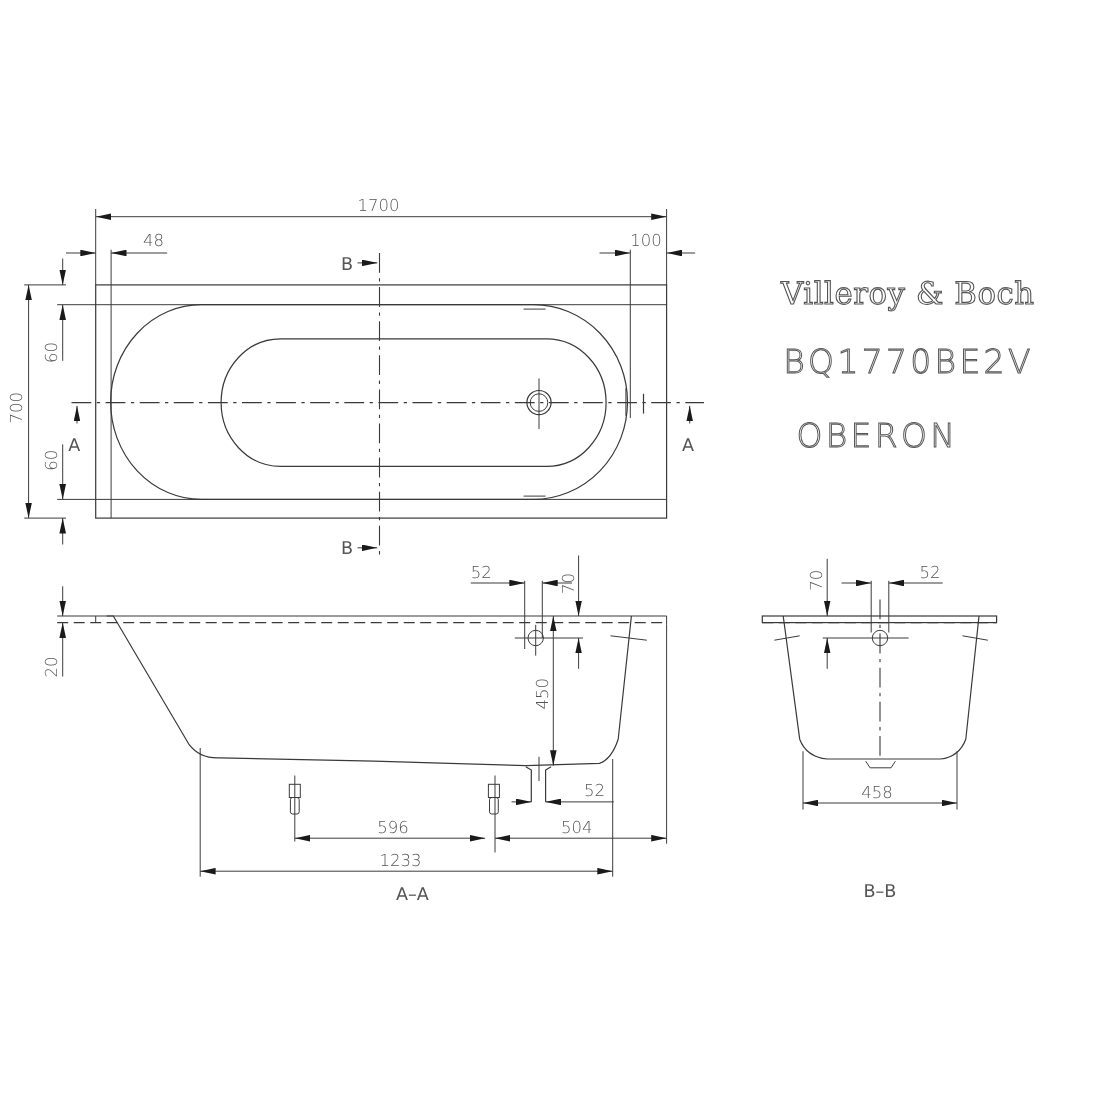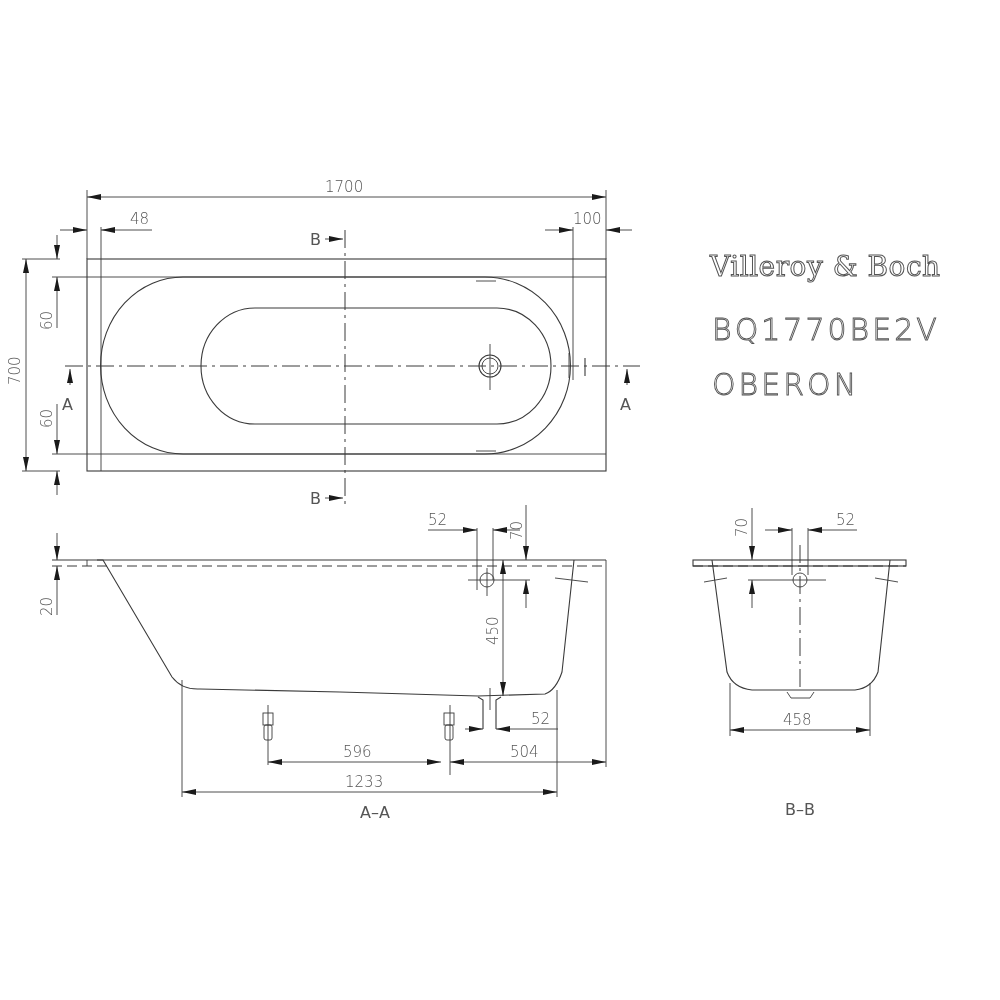--- a/index.html
+++ b/index.html
@@ -179,13 +179,13 @@
     <line x1="870" y1="683" x2="870" y2="736" class="thin"></line>
     <line x1="730" y1="730" x2="870" y2="730" class="thin" marker-start="url(#as)" marker-end="url(#ae)"></line>
     <text x="783" y="725" class="dim">458</text>
 
     <text x="785" y="815" class="sec">B–B</text>
   </g>
 </svg>
 
 <div class="brand">Villeroy &amp; Boch</div>
 <div class="model" style="top:312px;">BQ1770BE2V</div>
-<div class="model" style="top:367px;">OBERON</div>
+<div class="model" style="top:379px;margin-left:12px;">OBERON</div>
 
 </body></html>

